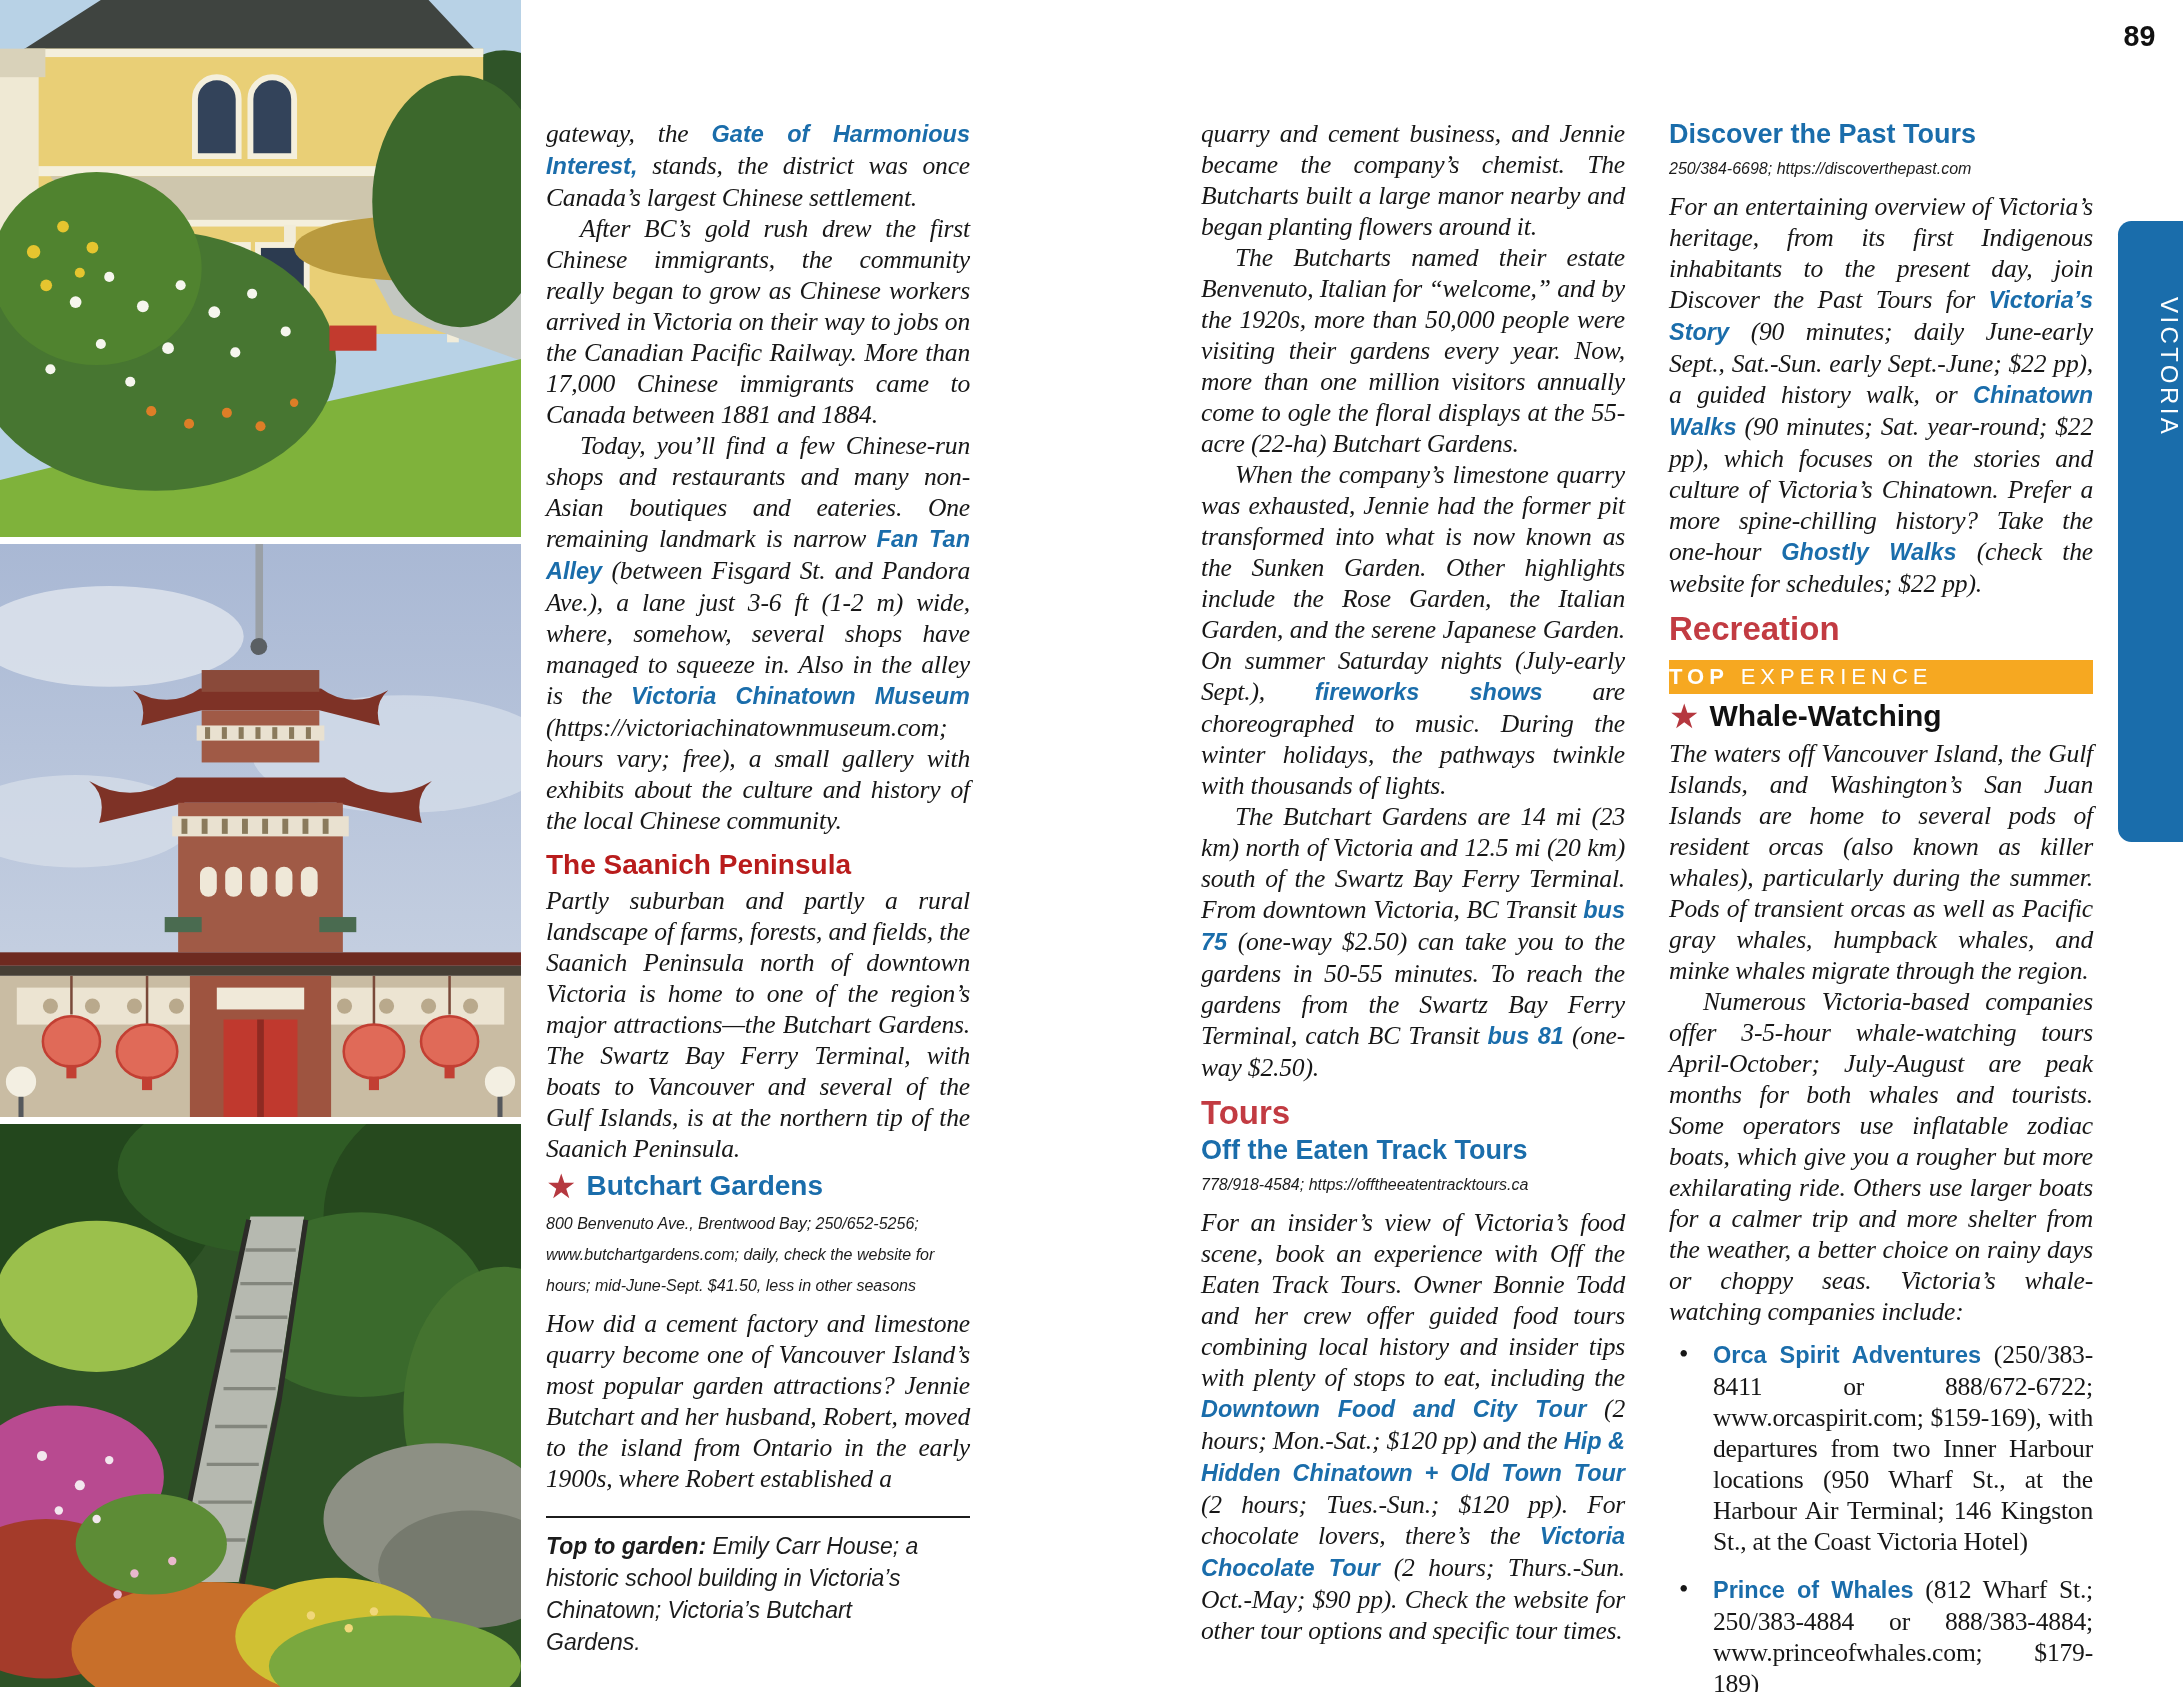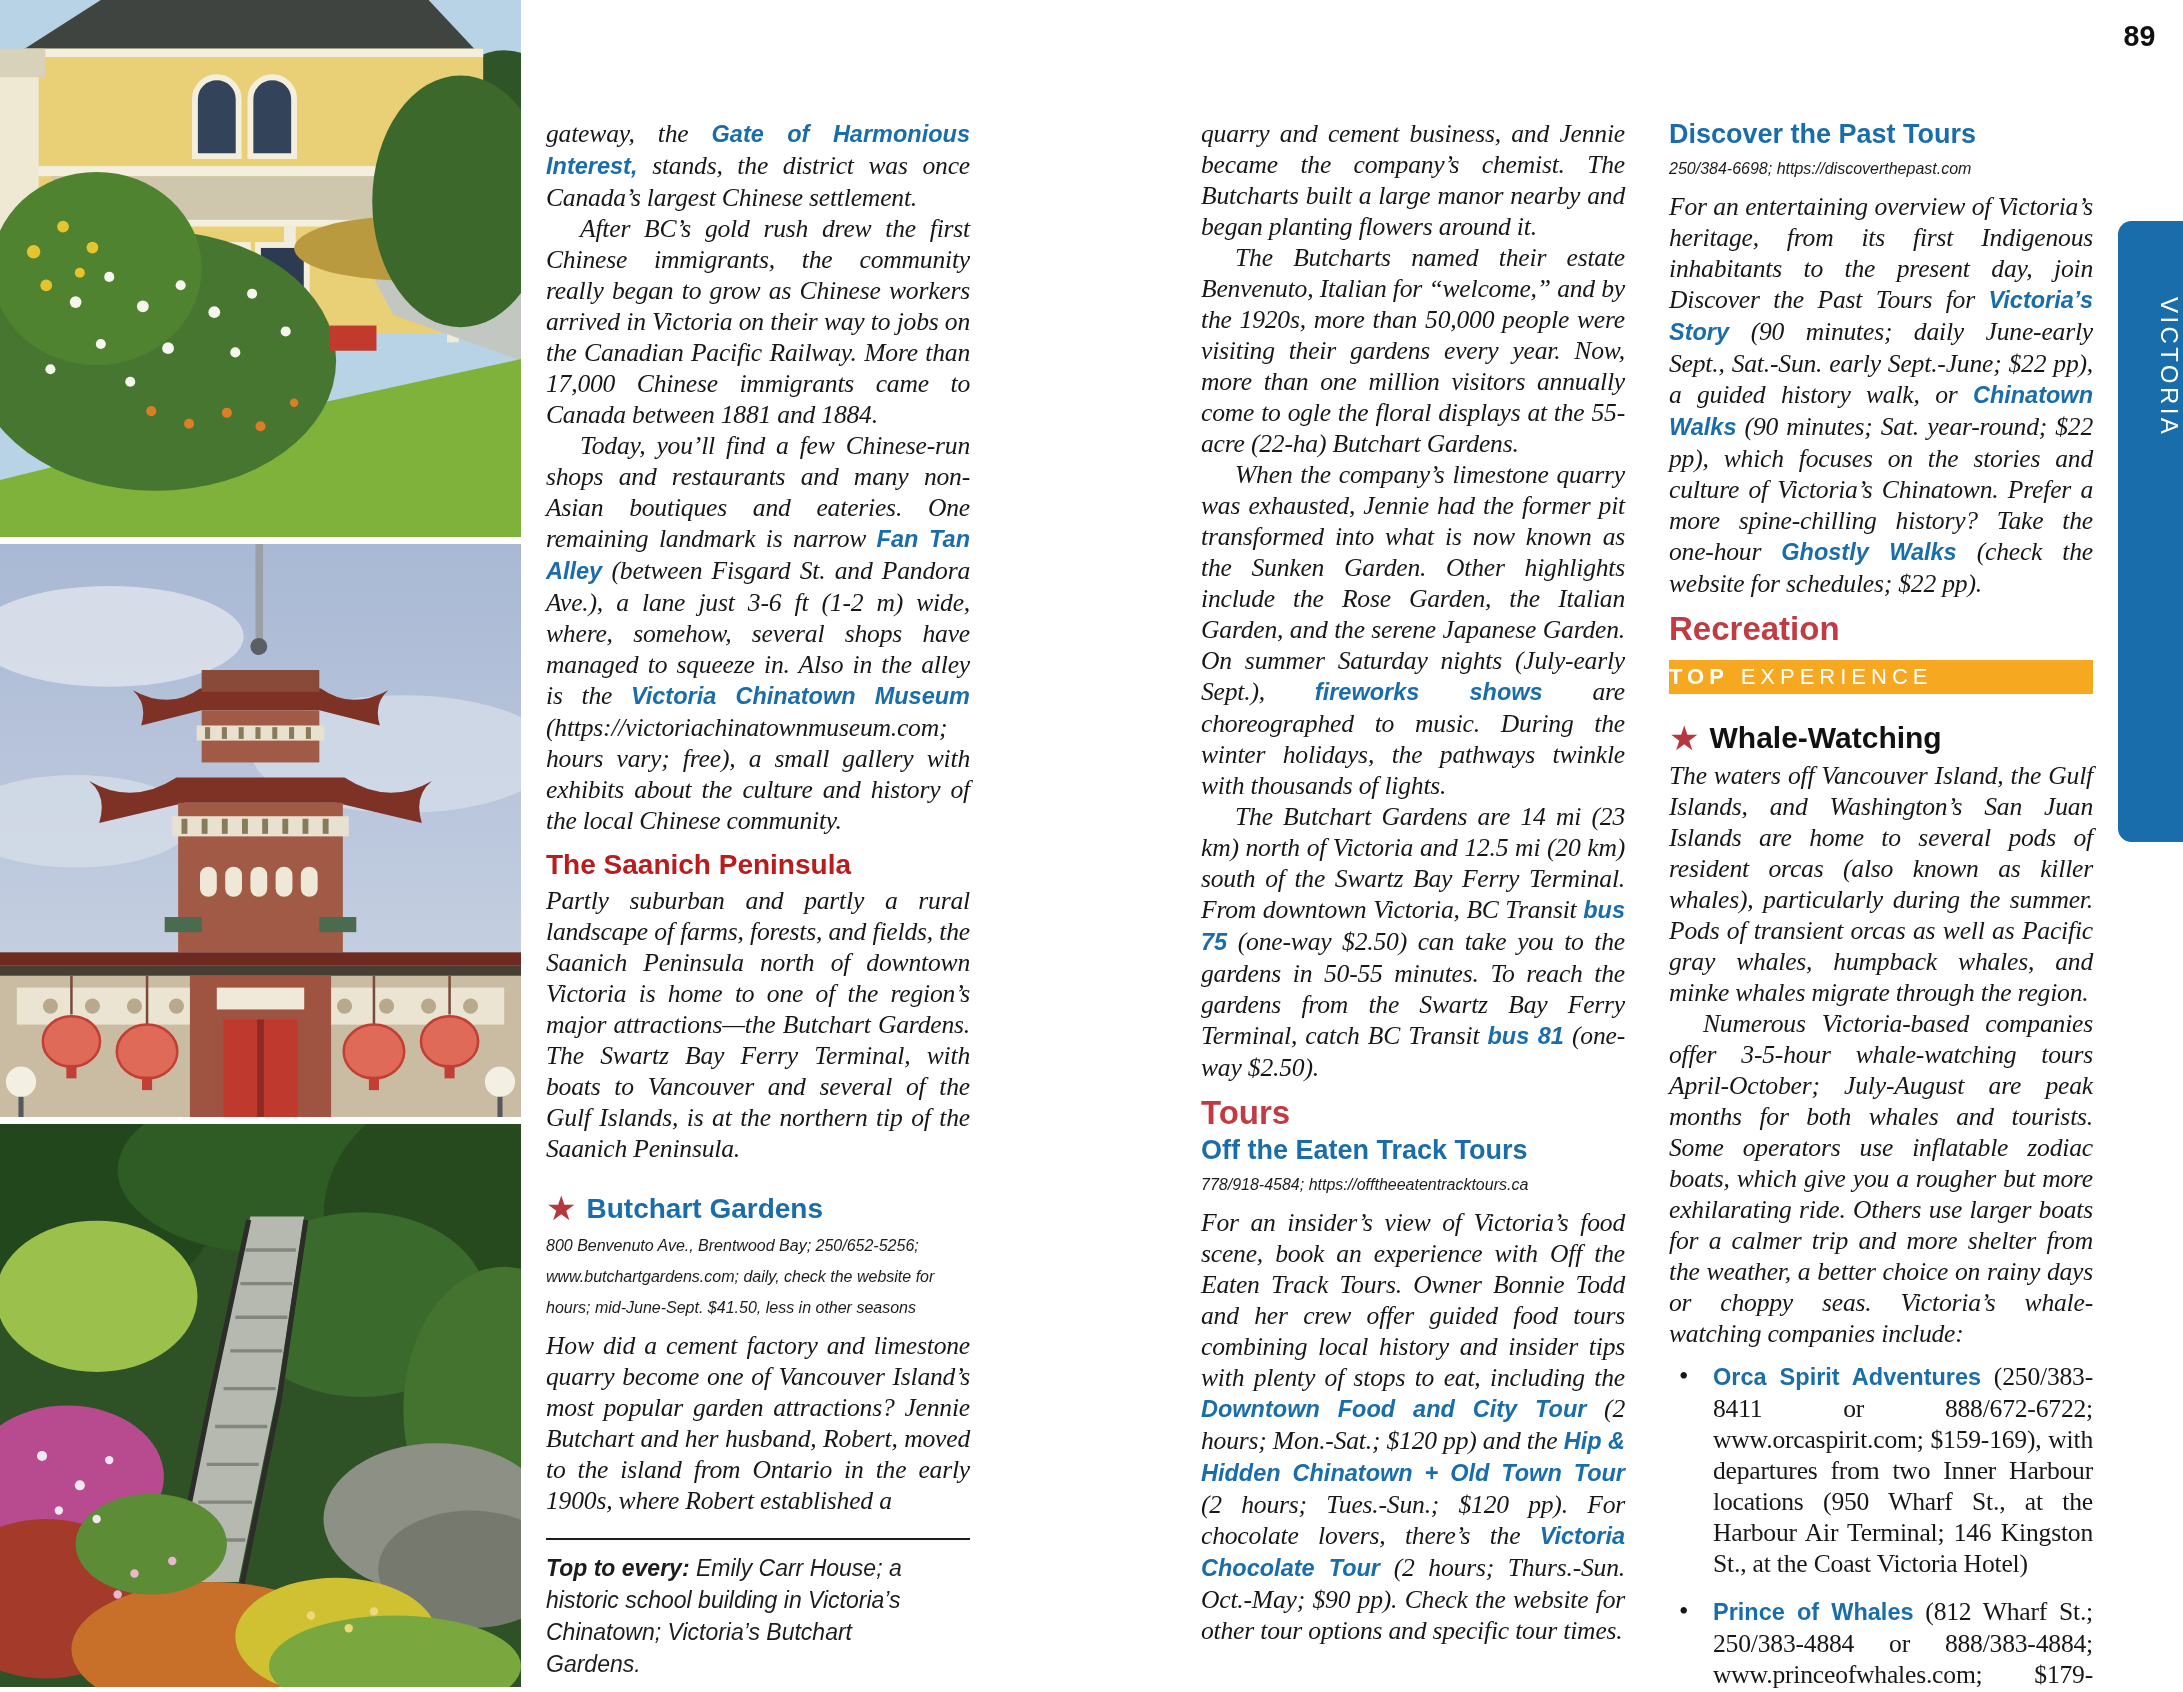--- a/index.html
+++ b/index.html
@@ -24,22 +24,22 @@
   .ind{text-indent:34px;}
   .lk{font-family:"Liberation Sans",sans-serif;font-weight:700;color:#1a6dab;font-size:23.5px;letter-spacing:0;}
   .b{font-weight:700;}
 
   .h-black{font-family:"Liberation Sans",sans-serif;font-weight:700;font-size:28px;line-height:34px;
            color:#b91c1c;margin:11.8px 0 3.4px 0;}
   .h-blue{font-family:"Liberation Sans",sans-serif;font-weight:700;font-size:27px;line-height:32px;
           color:#1a6dab;margin:0 0 3.4px 0;}
   .h-red{font-family:"Liberation Sans",sans-serif;font-weight:700;font-size:33px;line-height:39px;
          color:#c23b42;margin:10px 0 1.7px 0;}
-  .star-head{display:flex;align-items:flex-end;font-family:"Liberation Sans",sans-serif;font-weight:700;
-             margin:27px 0 5px 0;}
+  .star-head{display:flex;align-items:center;font-family:"Liberation Sans",sans-serif;font-weight:700;
+             margin:5px 0 5px 0;}
   .star-head .title-blue{color:#1a6dab;font-size:28px;}
   .star-head .title-black{color:#111;font-size:30px;}
   .star{color:#b5383f;font-size:34px;line-height:34px;margin-right:10px;font-family:"DejaVu Sans",sans-serif;}
   .star::before{content:"\2605";}
 
   .info{font-family:"Liberation Sans",sans-serif;font-size:16px;line-height:31px;color:#1c1c1c;
         text-align:left;margin:1.7px 0 6.7px 0;}
 
   .banner{margin:11.8px 0 0 0;height:34px;background:#f6a821;display:flex;align-items:center;
           font-family:"Liberation Sans",sans-serif;color:#ffffff;font-size:22px;letter-spacing:5px;}
@@ -286,21 +286,21 @@
     <p class="serif ind"><span>Today, you’ll find a few Chinese-run shops and restaurants and many non-Asian boutiques and eateries. One remaining landmark is narrow </span><span class="lk">Fan Tan Alley</span><span> (between Fisgard St. and Pandora Ave.), a lane just 3-6 ft (1-2 m) wide, where, somehow, several shops have managed to squeeze in. Also in the alley is the </span><span class="lk">Victoria Chinatown Museum</span><span> (https://victoriachinatownmuseum.com; hours vary; free), a small gallery with exhibits about the culture and history of the local Chinese community.</span></p>
     <h2 class="h-black">The Saanich Peninsula</h2>
     <p class="serif">Partly suburban and partly a rural landscape of farms, forests, and fields, the Saanich Peninsula north of downtown Victoria is home to one of the region’s major attractions—the Butchart Gardens. The Swartz Bay Ferry Terminal, with boats to Vancouver and several of the Gulf Islands, is at the northern tip of the Saanich Peninsula.</p>
     <h3 class="star-head">
       <span class="star"></span>
       <span class="title-blue">Butchart Gardens</span>
     </h3>
     <p class="info">800 Benvenuto Ave., Brentwood Bay; 250/652-5256; www.butchartgardens.com; daily, check the website for hours; mid-June-Sept. $41.50, less in other seasons</p>
     <p class="serif">How did a cement factory and limestone quarry become one of Vancouver Island’s most popular garden attractions? Jennie Butchart and her husband, Robert, moved to the island from Ontario in the early 1900s, where Robert established a</p>
     <div class="cap-rule"></div>
-    <p class="caption"><span class="b">Top to every:</span><span> Emily Carr House; a historic school building in Victoria’s Chinatown; Victoria’s Butchart Gardens.</span></p>
+    <p class="caption"><span class="b">Top to garden:</span><span> Emily Carr House; a historic school building in Victoria’s Chinatown; Victoria’s Butchart Gardens.</span></p>
   </div>
 
   <div class="col col2">
     <p class="serif">quarry and cement business, and Jennie became the company’s chemist. The Butcharts built a large manor nearby and began planting flowers around it.</p>
     <p class="serif ind">The Butcharts named their estate Benvenuto, Italian for “welcome,” and by the 1920s, more than 50,000 people were visiting their gardens every year. Now, more than one million visitors annually come to ogle the floral displays at the 55-acre (22-ha) Butchart Gardens.</p>
     <p class="serif ind"><span>When the company’s limestone quarry was exhausted, Jennie had the former pit transformed into what is now known as the Sunken Garden. Other highlights include the Rose Garden, the Italian Garden, and the serene Japanese Garden. On summer Saturday nights (July-early Sept.), </span><span class="lk">fireworks shows</span><span> are choreographed to music. During the winter holidays, the pathways twinkle with thousands of lights.</span></p>
     <p class="serif ind"><span>The Butchart Gardens are 14 mi (23 km) north of Victoria and 12.5 mi (20 km) south of the Swartz Bay Ferry Terminal. From downtown Victoria, BC Transit </span><span class="lk">bus 75</span><span> (one-way $2.50) can take you to the gardens in 50-55 minutes. To reach the gardens from the Swartz Bay Ferry Terminal, catch BC Transit </span><span class="lk">bus 81</span><span> (one-way $2.50).</span></p>
     <h2 class="h-red">Tours</h2>
     <h3 class="h-blue">Off the Eaten Track Tours</h3>
     <p class="info">778/918-4584; https://offtheeatentracktours.ca</p>

